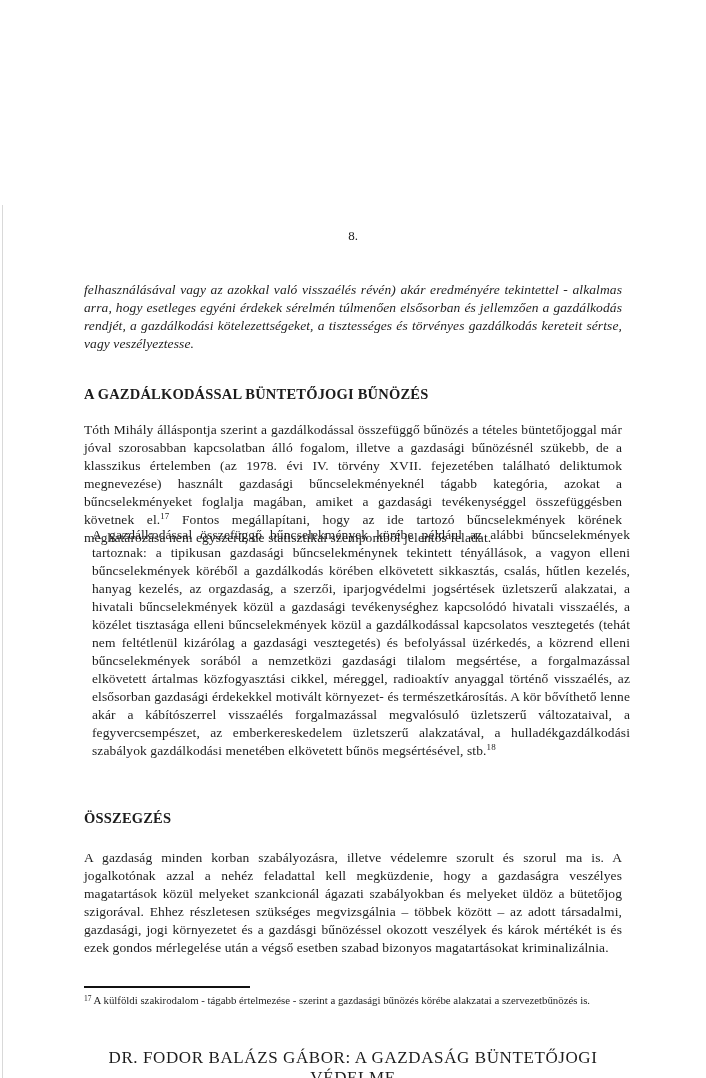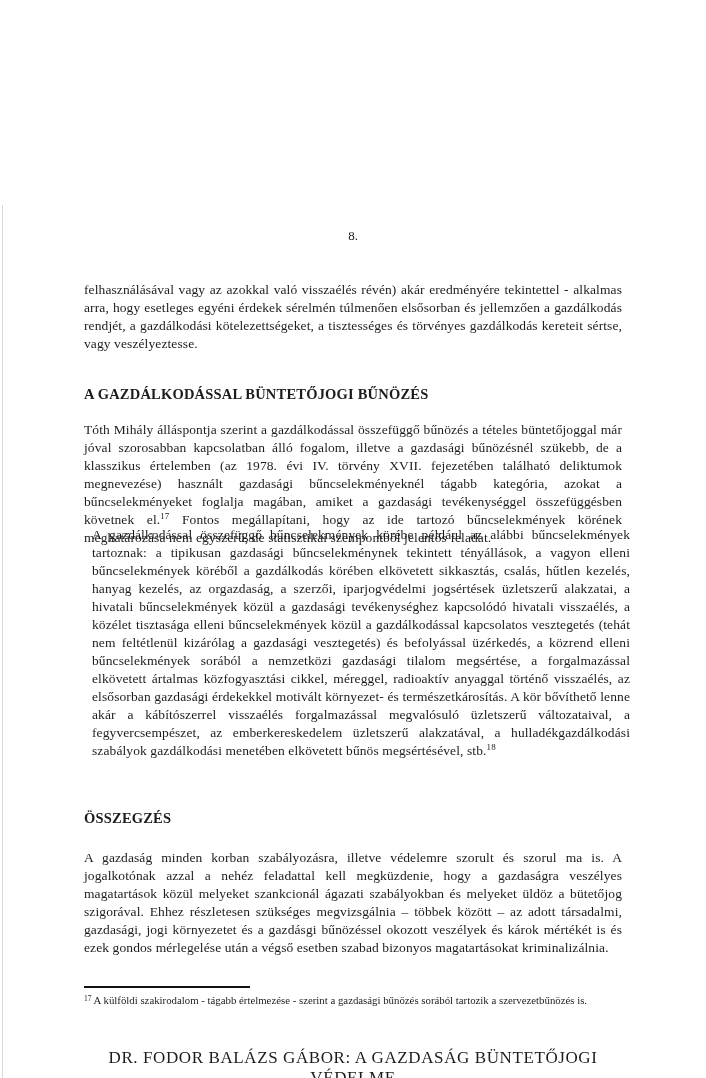--- a/index.html
+++ b/index.html
@@ -34,20 +34,21 @@
     font-size: 13px;
   }
   .para {
     font-size: 13.5px;
     line-height: 18px;
     text-align: justify;
     letter-spacing: 0.1px;
   }
   .intro {
     top: 267px;
+    font-style: italic;
   }
   .heading {
     font-weight: bold;
     font-size: 14.5px;
     letter-spacing: 0.2px;
     text-align: left;
   }
   .heading-1 { top: 374px; }
   .para-1    { top: 407px; }
   .para-2    { top: 512px; margin-left: 8px; }
@@ -98,16 +99,16 @@
 
 <p class="block para para-2"><span>A gazdálkodással összefüggő bűncselekmények körébe például az alábbi bűncselekmények tartoznak: a tipikusan gazdasági bűncselekménynek tekintett tényállások, a vagyon elleni bűncselekmények köréből a gazdálkodás körében elkövetett sikkasztás, csalás, hűtlen kezelés, hanyag kezelés, az orgazdaság, a szerzői, iparjogvédelmi jogsértések üzletszerű alakzatai, a hivatali bűncselekmények közül a gazdasági tevékenységhez kapcsolódó hivatali visszaélés, a közélet tisztasága elleni bűncselekmények közül a gazdálkodással kapcsolatos vesztegetés (tehát nem feltétlenül kizárólag a gazdasági vesztegetés) és befolyással üzérkedés,  a közrend elleni bűncselekmények sorából a nemzetközi gazdasági tilalom megsértése, a forgalmazással elkövetett ártalmas közfogyasztási cikkel, méreggel, radioaktív anyaggal történő visszaélés,  az elsősorban gazdasági érdekekkel motivált környezet- és természetkárosítás. A kör bővíthető lenne akár a kábítószerrel visszaélés forgalmazással megvalósuló üzletszerű változataival, a fegyvercsempészet, az emberkereskedelem  üzletszerű alakzatával, a hulladékgazdálkodási szabályok gazdálkodási menetében elkövetett bűnös megsértésével, stb.</span><sup class="fnref">18</sup></p>
 
 <h2 class="block heading heading-2">ÖSSZEGZÉS</h2>
 
 <p class="block para para-3">A gazdaság minden korban szabályozásra, illetve védelemre szorult és szorul ma is. A jogalkotónak azzal a nehéz feladattal kell megküzdenie, hogy a gazdaságra veszélyes magatartások közül melyeket szankcionál ágazati szabályokban és melyeket üldöz a bütetőjog szigorával. Ehhez részletesen szükséges megvizsgálnia – többek között – az adott társadalmi, gazdasági, jogi környezetet és a gazdásgi bűnözéssel okozott veszélyek és károk mértékét is és ezek gondos mérlegelése után a végső esetben szabad bizonyos magatartásokat kriminalizálnia.</p>
 
 <div class="footnote-rule"></div>
 
 <div class="block footnotes">
-  <div><sup class="fnref">17</sup><span> A külföldi szakirodalom - tágabb értelmezése - szerint a gazdasági bűnözés sorából tartozik a szervezetbűnözés is.</span></div>
+  <div><sup class="fnref">17</sup><span> A külföldi szakirodalom - tágabb értelmezése - szerint a gazdasági bűnözés körébe alakzatai a szervezetbűnözés is.</span></div>
 </div>
 
 <div class="block footer">DR. FODOR BALÁZS GÁBOR: A GAZDASÁG BÜNTETŐJOGI VÉDELME</div>
 
 </body></html>

